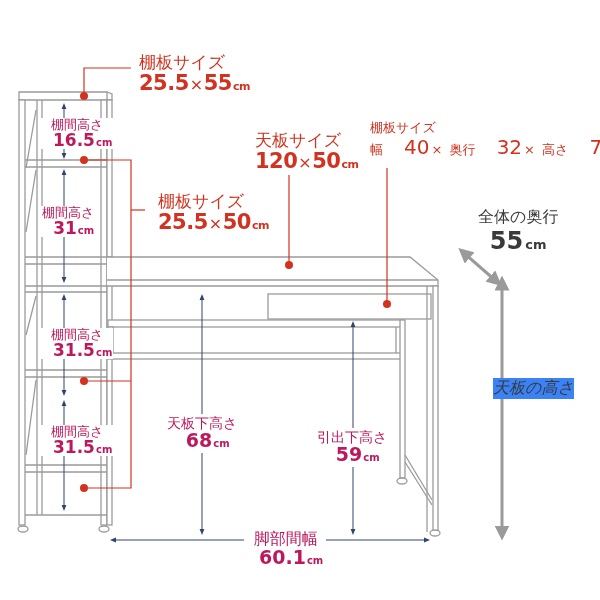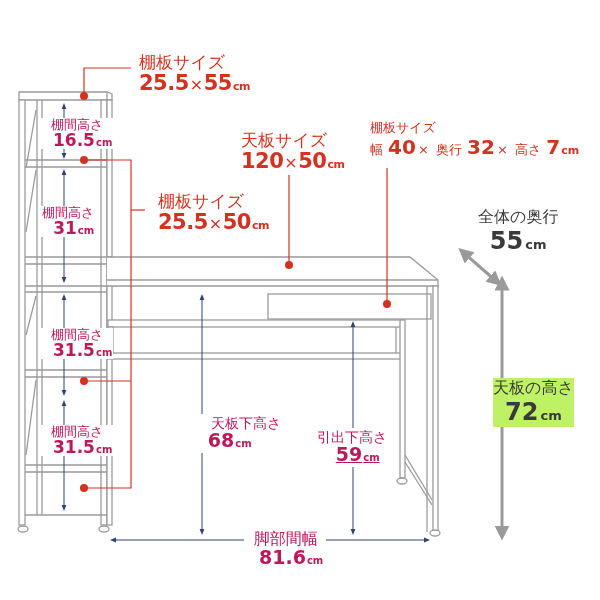--- a/index.html
+++ b/index.html
@@ -11,21 +11,21 @@
   .dark{color:#3a3a3a;}
   .t-small{font-size:17px;}
   .t-num{font-size:21px;font-weight:bold;letter-spacing:-0.5px;}
   .t-num .u{font-size:11px;font-weight:bold;margin-left:1px;}
   .t-num .x{font-size:16px;font-weight:normal;margin:0 1px;}
   .navy .t-lab{font-size:13px;}
   .navy .t-n{font-size:17px;font-weight:bold;margin-left:11px;}
   .navy .t-n .u{font-size:10px;font-weight:bold;margin-left:1px;}
   .bg-w{background:#fff;padding:0 1px;}
   .drw .sm{font-size:13px;}
-  .drw .bn{font-size:20px;font-weight:bold;}
+  .drw .bn{font-size:20px;font-weight:normal;margin-left:16px;}
   .drw .bx{font-size:13px;font-weight:normal;margin:0 2px;}
   .drw .bu{font-size:11px;font-weight:bold;margin-left:1px;}
   .big .lab{font-size:16px;}
   .big .n{font-size:24px;font-weight:bold;}
   .big .u{font-size:13px;font-weight:bold;margin-left:2px;}
   .center{text-align:center;}
 </style>
 </head>
 <body>
 
@@ -120,21 +120,21 @@
   </g>
 </svg>
 
 <div class="lbl red" style="left:139px;top:54px;">
   <div class="t-small">棚板サイズ</div>
   <div class="t-num">
     <span>25.5</span><span class="x">×</span><span>55</span><span class="u">cm</span>
   </div>
 </div>
 
-<div class="lbl red" style="left:241px;top:132px;">
+<div class="lbl red" style="left:255px;top:132px;">
   <div class="t-small">天板サイズ</div>
   <div class="t-num">
     <span>120</span><span class="x">×</span><span>50</span><span class="u">cm</span>
   </div>
 </div>
 
 <div class="lbl red drw" style="left:370px;top:121px;">
   <div class="sm">棚板サイズ</div>
   <div style="margin-top:2px;">
     <span class="sm">幅</span>
@@ -164,32 +164,31 @@
 <div class="lbl navy center bg-w" style="left:41px;top:328px;">
   <div class="t-lab">棚間高さ</div>
   <div class="t-n"><span>31.5</span><span class="u">cm</span></div>
 </div>
 <div class="lbl navy center bg-w" style="left:41px;top:425px;">
   <div class="t-lab">棚間高さ</div>
   <div class="t-n"><span>31.5</span><span class="u">cm</span></div>
 </div>
 
 <div class="lbl navy center bg-w" style="left:164px;top:414px;padding:2px 3px;">
-  <div class="t-lab" style="font-size:14px;margin-left:44px;">天板下高さ</div>
+  <div class="t-lab" style="font-size:14px;">天板下高さ</div>
   <div class="t-n" style="font-size:19px;"><span>68</span><span class="u">cm</span></div>
 </div>
 <div class="lbl navy center bg-w" style="left:314px;top:428px;padding:2px 3px;">
   <div class="t-lab" style="font-size:14px;">引出下高さ</div>
-  <div class="t-n" style="font-size:19px;text-decoration:underline;"><span>59</span><span class="u">cm</span></div>
+  <div class="t-n" style="font-size:19px;"><span>59</span><span class="u">cm</span></div>
 </div>
 <div class="lbl navy center bg-w" style="left:245px;top:531px;padding:0 3px;">
   <div class="t-lab" style="font-size:16px;">脚部間幅</div>
-  <div class="t-n" style="font-size:19px;"><span>81.6</span><span class="u">cm</span></div>
+  <div class="t-n" style="font-size:19px;"><span>60.1</span><span class="u">cm</span></div>
 </div>
 
 <div class="lbl dark big center" style="left:478px;top:209px;">
   <div class="lab">全体の奥行</div>
   <div style="margin-top:3px;"><span class="n">55</span><span class="u">cm</span></div>
 </div>
-<div class="lbl dark big center" style="left:493px;top:378px;background:#bef264;padding:2px 0;">
+<div class="lbl dark big center" style="left:493px;top:378px;background:#3b82f6;padding:2px 0;font-style:italic;">
   <div class="lab">天板の高さ</div>
-  <div style="margin-top:3px;"><span class="n">72</span><span class="u">cm</span></div>
 </div>
 
 </body></html>

